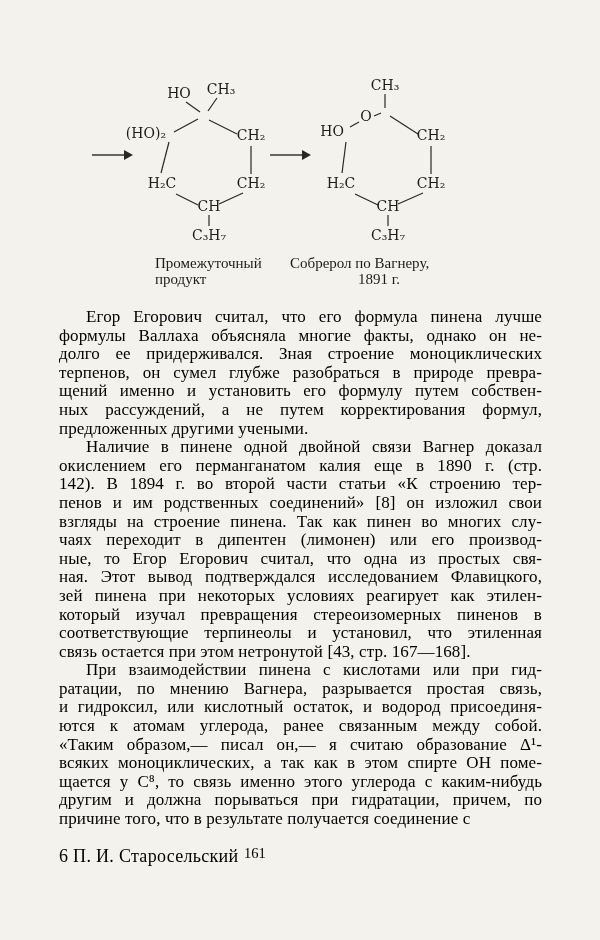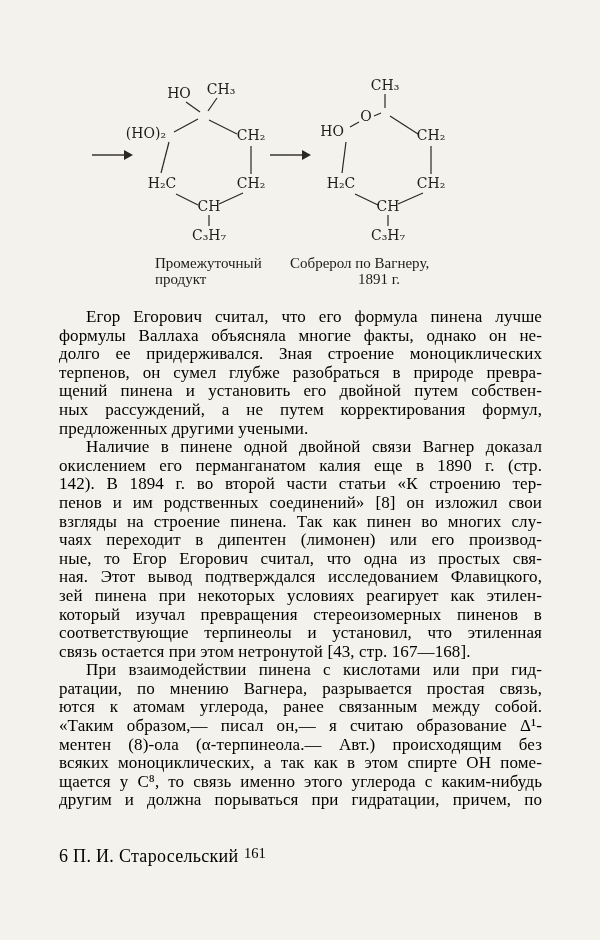--- a/index.html
+++ b/index.html
@@ -121,46 +121,47 @@
       <text class="cap" x="358" y="224">1891 г.</text>
     </g>
   </svg>
 
   <div class="text-block">
     <div class="para">
         <div class="tline first">Егор Егорович считал, что его формула пинена лучше</div>
         <div class="tline">формулы Валлаха объясняла многие факты, однако он не-</div>
         <div class="tline">долго ее придерживался. Зная строение моноциклических</div>
         <div class="tline">терпенов, он сумел глубже разобраться в природе превра-</div>
-        <div class="tline">щений пинена и установить его двойной путем собствен-</div>
+        <div class="tline">щений именно и установить его формулу путем собствен-</div>
         <div class="tline">ных рассуждений, а не путем корректирования формул,</div>
         <div class="tline final">предложенных другими учеными.</div>
       </div>
     <div class="para">
         <div class="tline first">Наличие в пинене одной двойной связи Вагнер доказал</div>
         <div class="tline">окислением его перманганатом калия еще в 1890 г. (стр.</div>
         <div class="tline">142). В 1894 г. во второй части статьи «К строению тер-</div>
         <div class="tline">пенов и им родственных соединений» [8] он изложил свои</div>
         <div class="tline">взгляды на строение пинена. Так как пинен во многих слу-</div>
         <div class="tline">чаях переходит в дипентен (лимонен) или его производ-</div>
         <div class="tline">ные, то Егор Егорович считал, что одна из простых свя-</div>
         <div class="tline">ная. Этот вывод подтверждался исследованием Флавицкого,</div>
         <div class="tline">зей пинена при некоторых условиях реагирует как этилен-</div>
         <div class="tline">который изучал превращения стереоизомерных пиненов в</div>
         <div class="tline">соответствующие терпинеолы и установил, что этиленная</div>
         <div class="tline final">связь остается при этом нетронутой [43, стр. 167—168].</div>
       </div>
     <div class="para">
         <div class="tline first">При взаимодействии пинена с кислотами или при гид-</div>
         <div class="tline">ратации, по мнению Вагнера, разрывается простая связь,</div>
+        <div class="tline">и гидроксил, или кислотный остаток, и водород присоединя-</div>
         <div class="tline">ются к атомам углерода, ранее связанным между собой.</div>
         <div class="tline">«Таким образом,— писал он,— я считаю образование Δ¹-</div>
-        <div class="tline">ментен (8)-ола (α-терпинеола.— Авт.) происходящим без</div>
         <div class="tline">всяких моноциклических, а так как в этом спирте ОН поме-</div>
         <div class="tline">щается у С⁸, то связь именно этого углерода с каким-нибудь</div>
         <div class="tline">другим и должна порываться при гидратации, причем, по</div>
+        <div class="tline final">причине того, что в результате получается соединение с</div>
       </div>
   </div>
 
   <div class="footer-sig">6 П. И. Старосельский</div>
   <div class="page-number">161</div>
 
 </div>
 
 </body></html>

